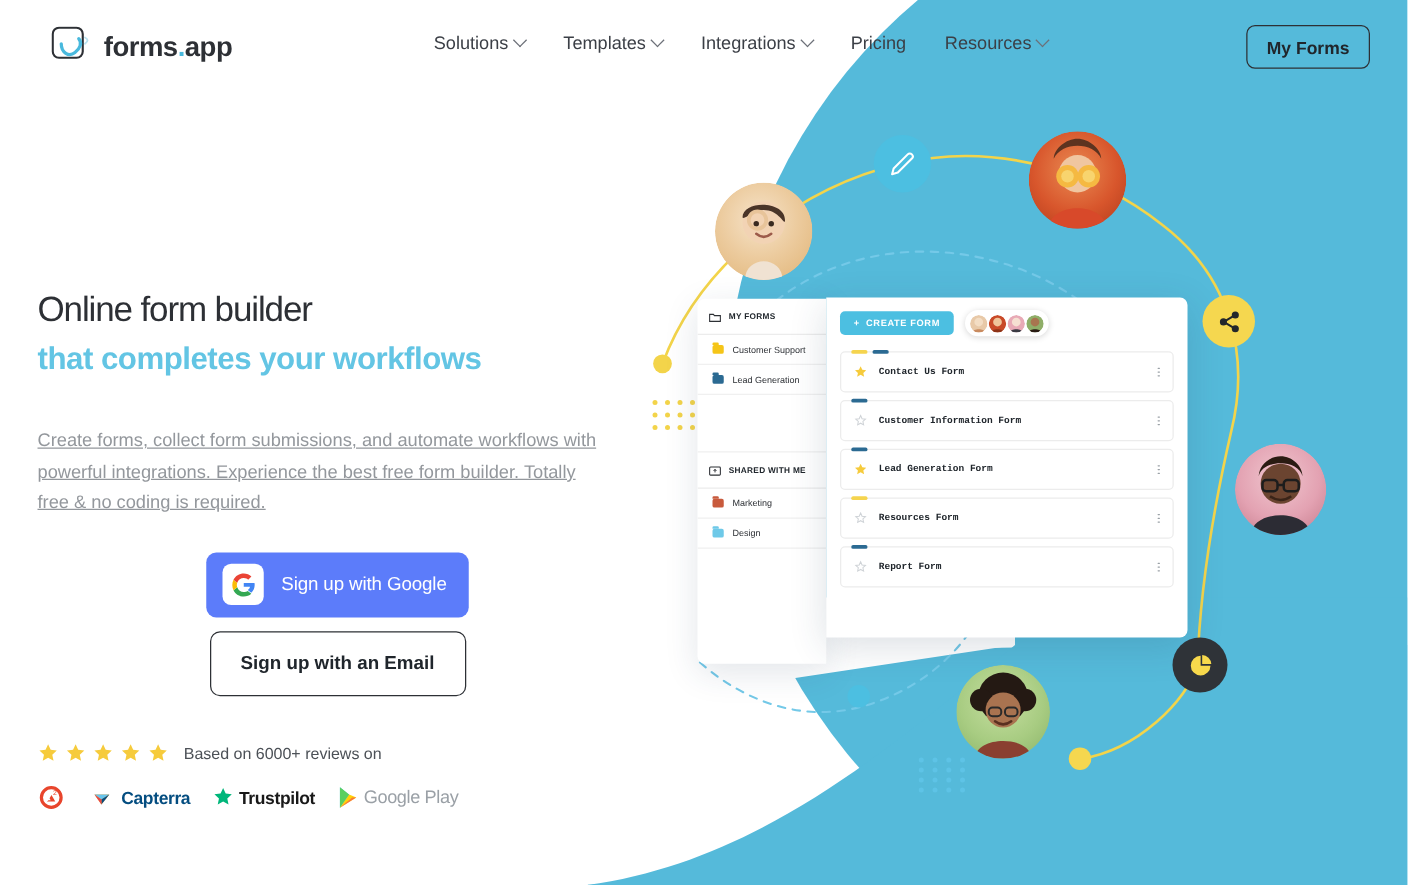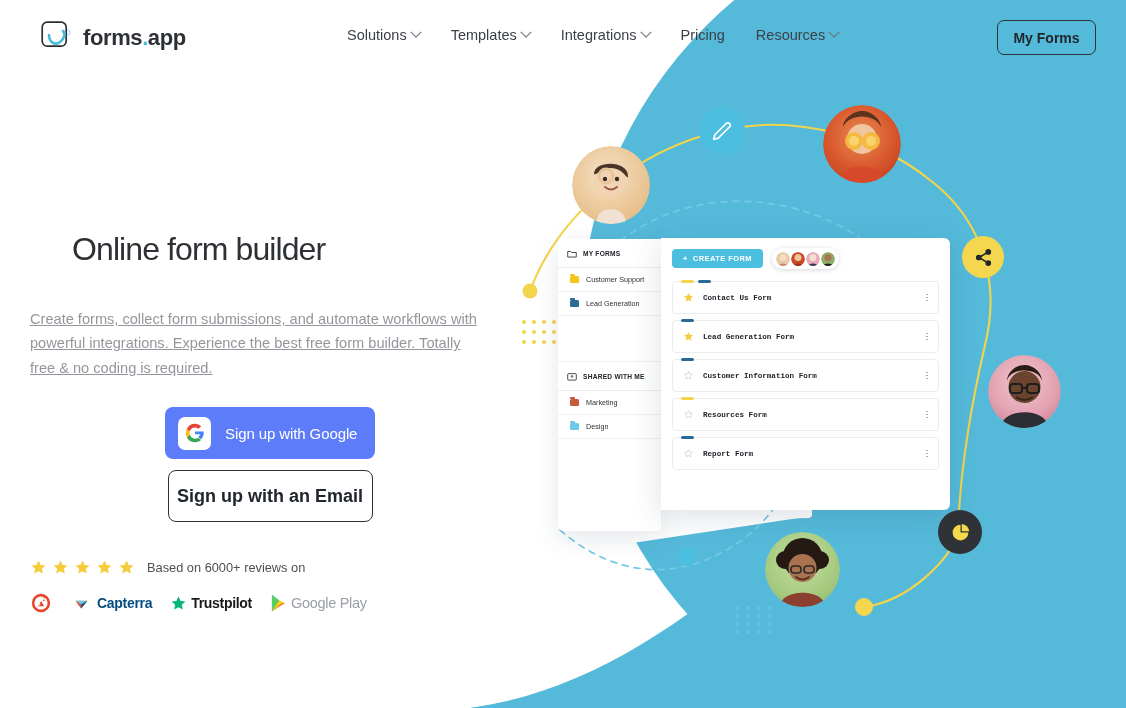--- a/index.html
+++ b/index.html
@@ -58,22 +58,22 @@
     width: 99px; height: 35px;
     border: 1.3px solid #2d3035; border-radius: 7px;
     display: flex; align-items: center; justify-content: center;
     font-size: 14px; font-weight: bold; color: #20262c;
     background: transparent; cursor: pointer;
   }
 
   
   .hero { position: absolute; left: 30px; top: 232px; width: 480px; z-index: 30; }
   .hero h1 {
-    font-size: 32px; font-weight: normal; color: #2d3035;
-    letter-spacing: -0.9px; line-height: 1.12; margin-left: 42px;
+    font-size: 28px; font-weight: normal; color: #2d3035;
+    letter-spacing: -0.9px; line-height: 1.12;
   }
   .hero h2 {
     font-size: 25px; font-weight: bold; color: #63c5e4;
     letter-spacing: -0.4px; margin-top: 9px; line-height: 1.2;
   }
   .hero p {
     margin-top: 39px;
     font-size: 14.6px; line-height: 1.68; color: #93979c;
     width: 450px;
     text-decoration: underline;
@@ -88,21 +88,21 @@
     width: 33px; height: 33px; background:#fff; border-radius:7px; margin-left: 13px;
     display:flex;align-items:center;justify-content:center;
   }
   .btn-google span {
     color: #fff; font-size: 15px; margin-left: 14px; letter-spacing: -0.1px;
   }
   .btn-email {
     width: 205px; height: 52px; background: #fff;
     border: 1.4px solid #2d3035; border-radius: 8px;
     display: flex; align-items: center; justify-content: center;
-    font-size: 18px; font-weight: bold; color: #20262c; cursor: pointer;
+    font-size: 15px; font-weight: bold; color: #20262c; cursor: pointer;
   }
 
   .rating-row { margin-top: 37px; display: flex; align-items: center; gap: 12px; }
   .stars { display: flex; gap: 5px; }
   .rating-text { font-size: 12.8px; color: #4c5157; }
   .badges-row { margin-top: 16px; display: flex; align-items: center; gap: 18px; }
   .badge { display: flex; align-items: center; gap: 4px; }
   .badge-label { font-size: 14px; font-weight: bold; letter-spacing: -0.3px; }
 
   
@@ -391,20 +391,21 @@
         <span>Resources</span>
         <span class="chev"></span>
       </div>
     </nav>
 
     <div class="myforms-btn">My Forms</div>
   </div>
 
   <section class="hero">
     <h1>Online form builder</h1>
+    <h2>that completes your workflows</h2>
     <p>Create forms, collect form submissions, and automate workflows with powerful integrations. Experience the best free form builder. Totally free &amp; no coding is required.</p>
 
     <div class="cta-row">
       <div class="btn-google">
         <div class="g-badge">
           <svg width="20" height="20" viewBox="0 0 48 48">
             <path fill="#4285F4" d="M45 24c0-1.6-.1-2.7-.4-3.9H24v7.1h12c-.2 1.9-1.5 4.7-4.4 6.6l6.7 5.2C42.2 35.6 45 30.3 45 24z"></path>
             <path fill="#34A853" d="M24 46c5.9 0 10.9-2 14.5-5.3l-6.9-5.4C29.7 36.6 27.1 37.5 24 37.5c-5.8 0-10.7-3.8-12.5-9.1l-7.1 5.5C8 41.6 15.4 46 24 46z"></path>
             <path fill="#FBBC05" d="M11.5 28.4c-.5-1.4-.8-2.9-.8-4.4s.3-3 .7-4.4l-7.1-5.5C2.8 17 2 20.4 2 24s.8 7 2.3 9.9l7.2-5.5z"></path>
             <path fill="#EA4335" d="M24 10.5c4.1 0 6.9 1.8 8.5 3.3l6.2-6C34.9 4.3 29.9 2 24 2 15.4 2 8 6.4 4.3 14.1l7.2 5.5C13.3 14.3 18.2 10.5 24 10.5z"></path>
@@ -554,67 +555,67 @@
               <i></i>
               <i></i>
             </span>
         </div>
 
         <div class="form-row">
           <div class="tagbar">
             <span class="tag" style="background:#2b6a92"></span>
           </div>
           <svg class="row-star" viewBox="0 0 24 24">
+            <path fill="none" stroke="#cfd3d7" stroke-width="1.8" d="M12 3.2l2.5 5.5 6 .7-4.5 4.1 1.2 5.9L12 16.5l-5.2 2.9 1.2-5.9L3.5 9.4l6-.7z"></path>
+          </svg>
+          <span class="row-label">Customer Information Form</span>
+          <span class="kebab">
+              <i></i>
+              <i></i>
+              <i></i>
+            </span>
+        </div>
+
+        <div class="form-row">
+          <div class="tagbar">
+            <span class="tag" style="background:#2b6a92"></span>
+          </div>
+          <svg class="row-star" viewBox="0 0 24 24">
             <path fill="#F6CB3C" d="M12 2l2.9 6.3 6.9.8-5.1 4.7 1.4 6.8L12 17.2 5.9 20.6l1.4-6.8L2.2 9.1l6.9-.8z"></path>
           </svg>
           <span class="row-label">Lead Generation Form</span>
+          <span class="kebab">
+              <i></i>
+              <i></i>
+              <i></i>
+            </span>
+        </div>
+
+        <div class="form-row">
+          <div class="tagbar">
+            <span class="tag" style="background:#f5d44e"></span>
+          </div>
+          <svg class="row-star" viewBox="0 0 24 24">
+            <path fill="none" stroke="#cfd3d7" stroke-width="1.8" d="M12 3.2l2.5 5.5 6 .7-4.5 4.1 1.2 5.9L12 16.5l-5.2 2.9 1.2-5.9L3.5 9.4l6-.7z"></path>
+          </svg>
+          <span class="row-label">Resources Form</span>
           <span class="kebab">
               <i></i>
               <i></i>
               <i></i>
             </span>
         </div>
 
         <div class="form-row">
           <div class="tagbar">
             <span class="tag" style="background:#2b6a92"></span>
           </div>
           <svg class="row-star" viewBox="0 0 24 24">
             <path fill="none" stroke="#cfd3d7" stroke-width="1.8" d="M12 3.2l2.5 5.5 6 .7-4.5 4.1 1.2 5.9L12 16.5l-5.2 2.9 1.2-5.9L3.5 9.4l6-.7z"></path>
           </svg>
-          <span class="row-label">Customer Information Form</span>
-          <span class="kebab">
-              <i></i>
-              <i></i>
-              <i></i>
-            </span>
-        </div>
-
-        <div class="form-row">
-          <div class="tagbar">
-            <span class="tag" style="background:#f5d44e"></span>
-          </div>
-          <svg class="row-star" viewBox="0 0 24 24">
-            <path fill="none" stroke="#cfd3d7" stroke-width="1.8" d="M12 3.2l2.5 5.5 6 .7-4.5 4.1 1.2 5.9L12 16.5l-5.2 2.9 1.2-5.9L3.5 9.4l6-.7z"></path>
-          </svg>
-          <span class="row-label">Resources Form</span>
-          <span class="kebab">
-              <i></i>
-              <i></i>
-              <i></i>
-            </span>
-        </div>
-
-        <div class="form-row">
-          <div class="tagbar">
-            <span class="tag" style="background:#2b6a92"></span>
-          </div>
-          <svg class="row-star" viewBox="0 0 24 24">
-            <path fill="none" stroke="#cfd3d7" stroke-width="1.8" d="M12 3.2l2.5 5.5 6 .7-4.5 4.1 1.2 5.9L12 16.5l-5.2 2.9 1.2-5.9L3.5 9.4l6-.7z"></path>
-          </svg>
           <span class="row-label">Report Form</span>
           <span class="kebab">
               <i></i>
               <i></i>
               <i></i>
             </span>
         </div>
 
       </div>
     </div>

